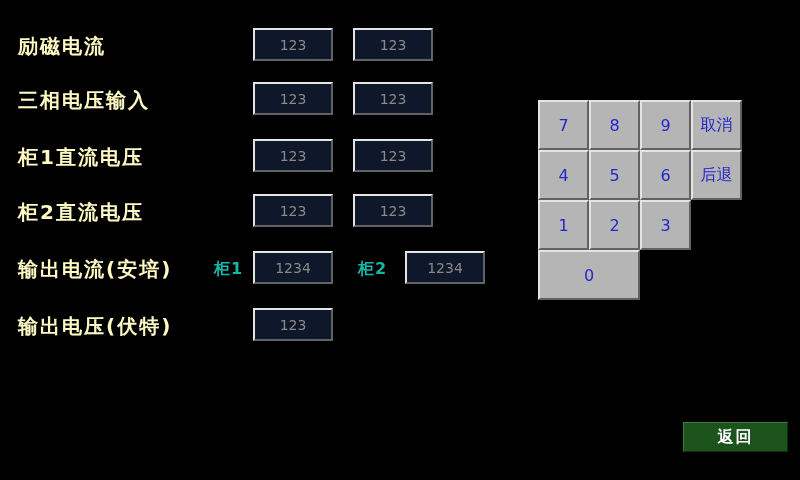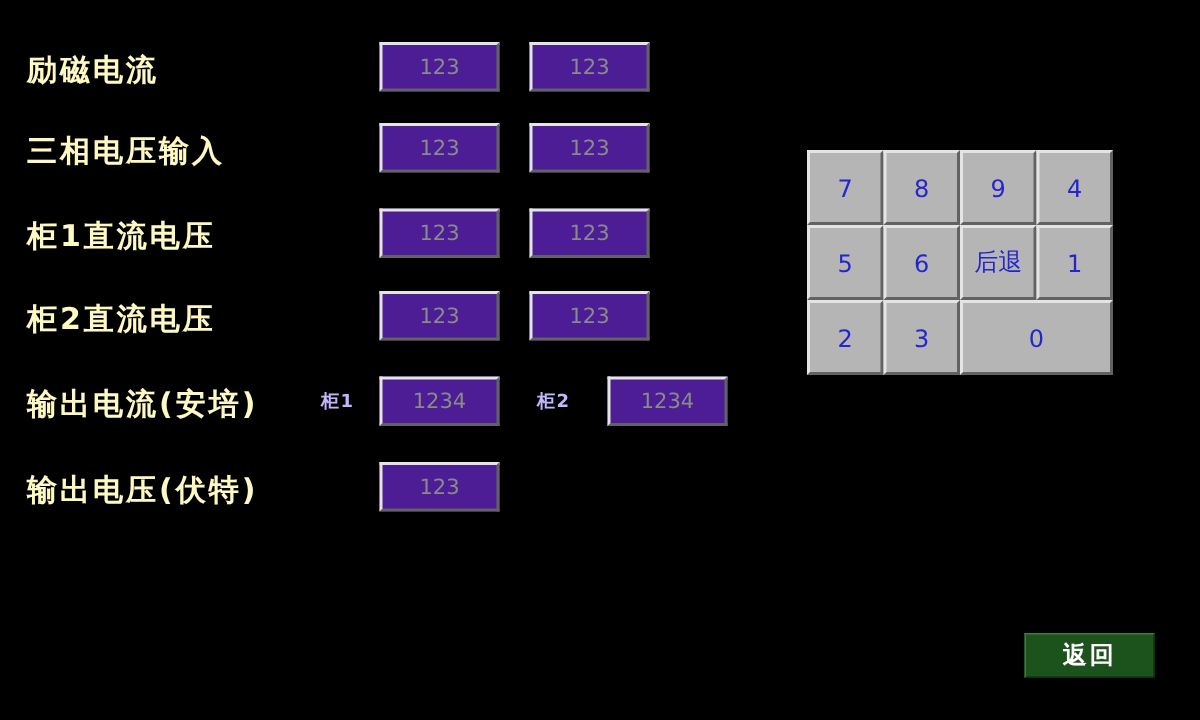--- a/index.html
+++ b/index.html
@@ -14,31 +14,31 @@
     position: absolute;
     left: 18px;
     color: #fef9c3;
     font-weight: bold;
     font-size: 20px;
     letter-spacing: 2px;
     white-space: nowrap;
   }
   .sublabel {
     position: absolute;
-    color: #c4b5fd;
+    color: #14b8a6;
     font-weight: bold;
-    font-size: 12px;
+    font-size: 16px;
     letter-spacing: 1px;
     white-space: nowrap;
   }
   .field {
     position: absolute;
     width: 80px;
     height: 33px;
-    background: #4c1d95;
+    background: #0f172a;
     border-top: 2px solid #e4e4e4;
     border-left: 2px solid #e4e4e4;
     border-bottom: 2px solid #626262;
     border-right: 2px solid #626262;
     color: #8a8a8a;
     font-size: 14px;
     display: flex;
     align-items: center;
     justify-content: center;
     cursor: pointer;
@@ -62,21 +62,21 @@
     display: flex;
     align-items: center;
     justify-content: center;
     cursor: pointer;
   }
   .key.wide { grid-column: span 2; }
   .back-btn {
     position: absolute;
     left: 683px;
     top: 422px;
-    width: 87px;
+    width: 105px;
     height: 30px;
     background: #1c521c;
     border-top: 1px solid #3c7d3c;
     border-left: 1px solid #3c7d3c;
     border-bottom: 1px solid #0a2d0a;
     border-right: 1px solid #0a2d0a;
     color: #ffffff;
     font-weight: bold;
     font-size: 16px;
     letter-spacing: 2px;
@@ -113,20 +113,21 @@
   <div class="sublabel" style="left:358px; top:259px">柜2</div>
   <div class="field" style="left:405px; top:251px">1234</div>
 
   <div class="label" style="top:313px">输出电压(伏特)</div>
   <div class="field" style="left:253px; top:308px">123</div>
 
   <div class="keypad">
     <div class="key">7</div>
     <div class="key">8</div>
     <div class="key">9</div>
+    <div class="key">取消</div>
 
     <div class="key">4</div>
     <div class="key">5</div>
     <div class="key">6</div>
     <div class="key">后退</div>
 
     <div class="key">1</div>
     <div class="key">2</div>
     <div class="key">3</div>
 

